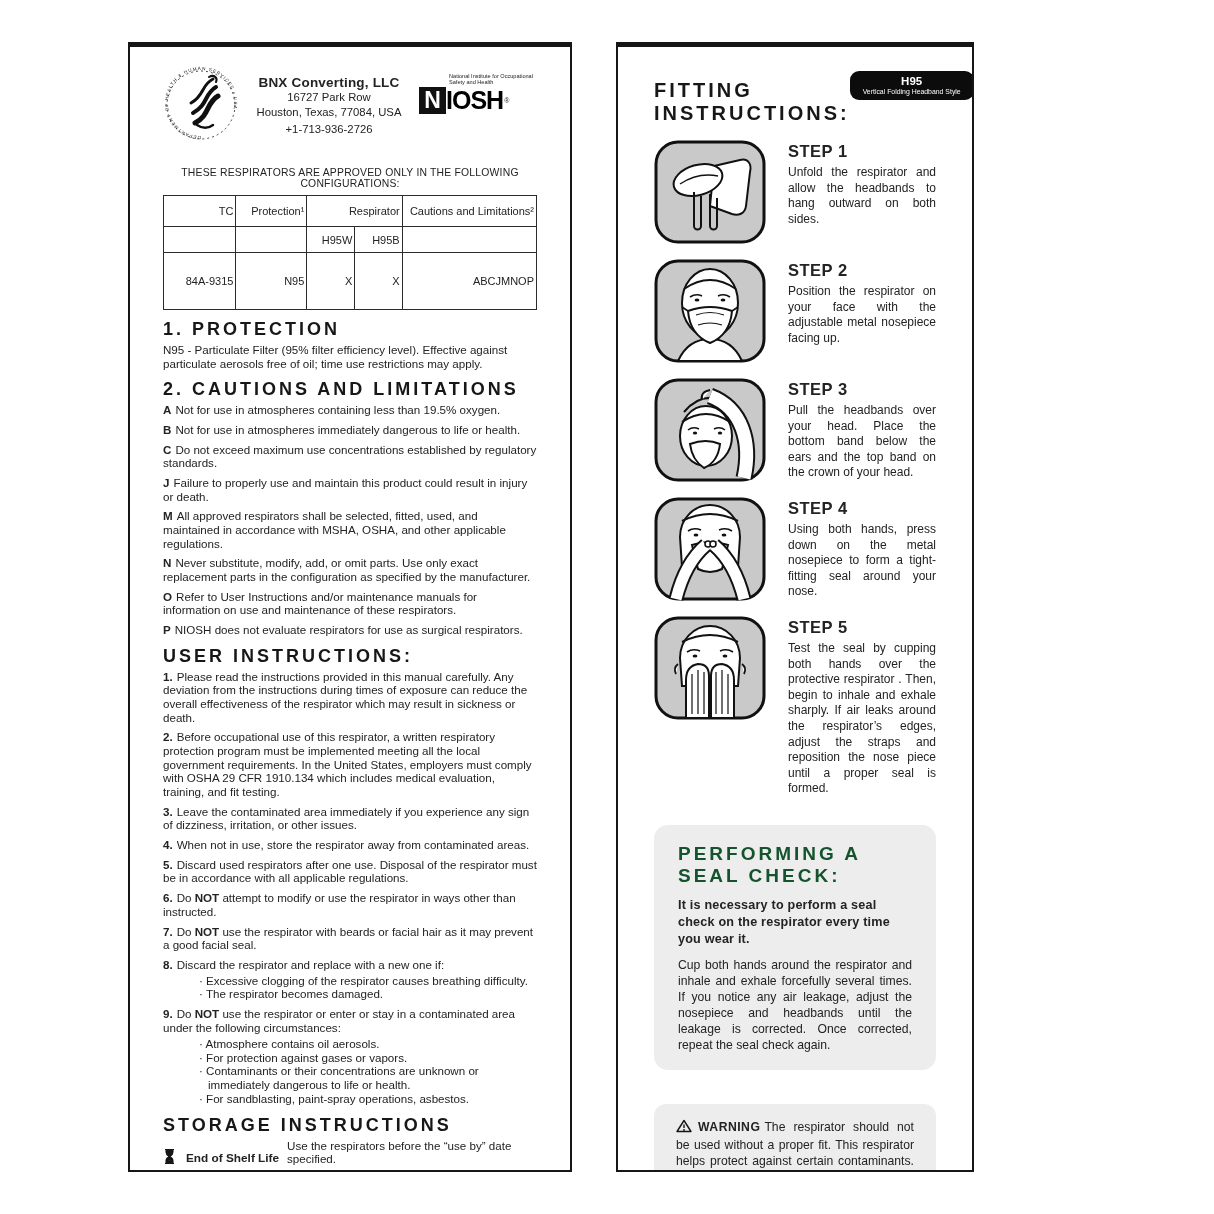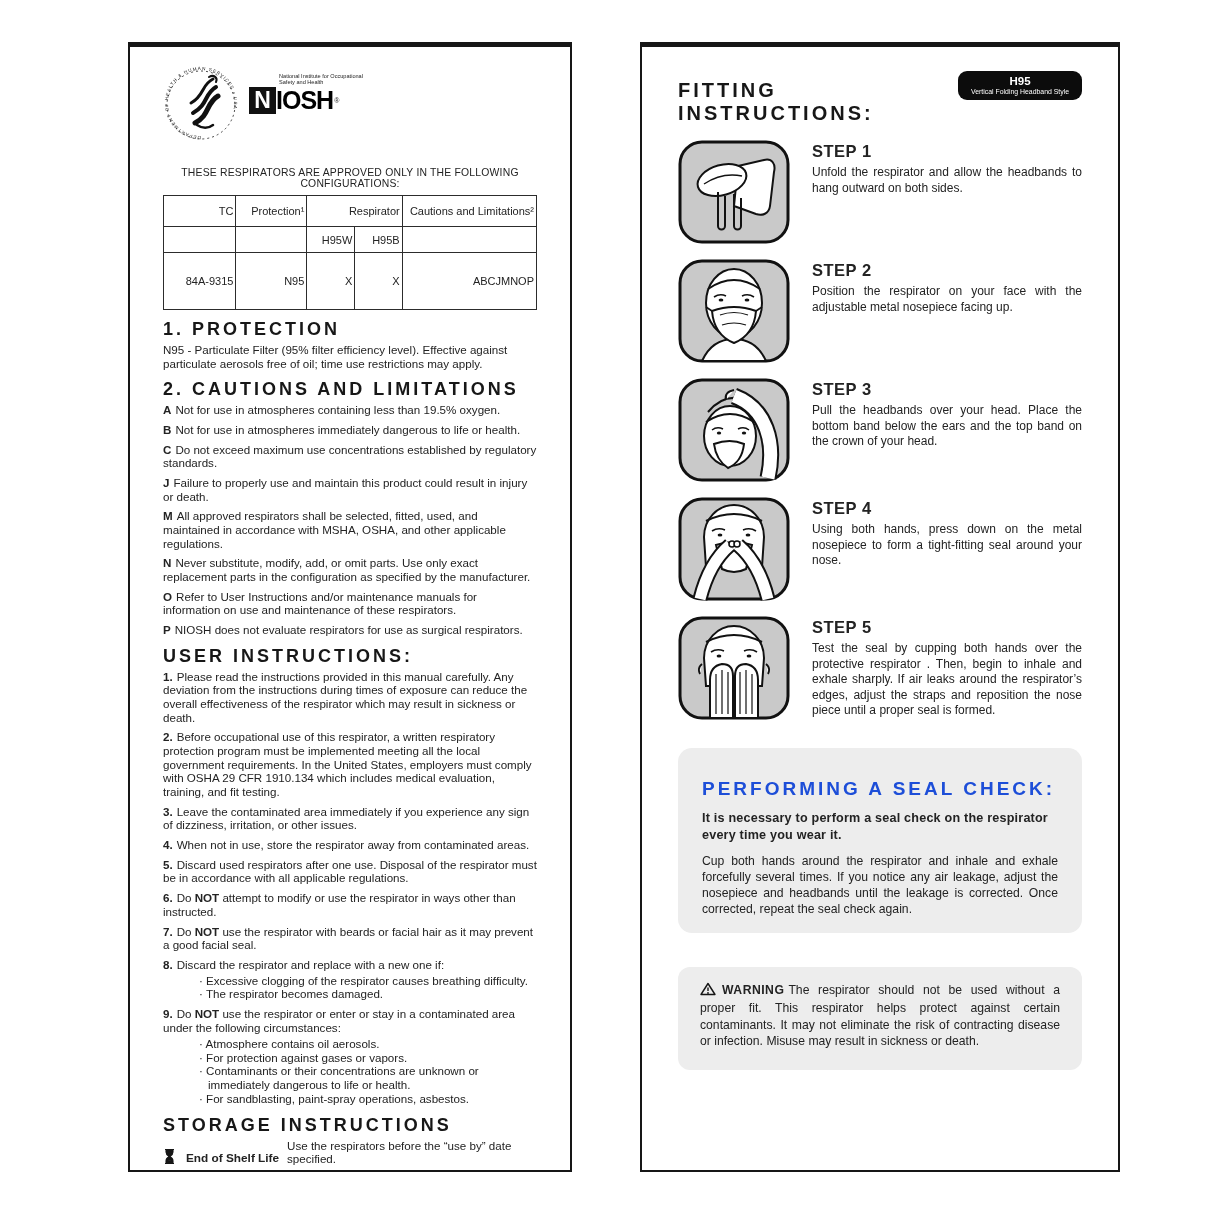--- a/index.html
+++ b/index.html
@@ -1,21 +1,21 @@
 <!DOCTYPE html>
 <html><head>
 <meta charset="utf-8">
 <style>
   html,body{margin:0;padding:0;background:#fff;}
   .sheet{position:relative;width:1214px;height:1214px;background:#fff;overflow:hidden;
          font-family:"Liberation Sans",sans-serif;color:#232323;}
   .page{position:absolute;top:42px;height:1130px;background:#fff;box-sizing:border-box;
         border:2px solid #161616;border-top-width:5px;overflow:hidden;}
   #left-page{left:128px;width:444px;padding:18px 33px 0;}
-  #right-page{left:640px;width:480px;padding:24px 36px 16px;}
+  #right-page{left:616px;width:358px;padding:24px 36px 16px;}
 
   
   .lp-header{display:flex;align-items:flex-start;gap:10px;}
   .hhs{flex:0 0 76px;}
   .co-block{flex:1;text-align:center;padding-top:10px;}
   .co-name{font-size:13.5px;font-weight:700;letter-spacing:.2px;}
   .co-line{font-size:11.3px;line-height:1.3;}
   .co-phone{font-size:11.3px;margin-top:4px;}
   .niosh{flex:0 0 118px;padding-top:8px;}
   .niosh-small{font-size:5.6px;line-height:1.1;padding-left:30px;color:#222;}
@@ -51,21 +51,21 @@
   .badge-t{font-size:11.5px;font-weight:700;}
   .badge-s{font-size:6.9px;margin-top:1px;}
 
   .step{display:flex;gap:22px;margin-top:15px;}
   .fig{flex:0 0 112px;height:104px;}
   .stext{flex:1;padding-top:2px;}
   .stitle{font-size:16.5px;font-weight:800;letter-spacing:.5px;margin-bottom:4px;}
   .sbody{font-size:12px;line-height:1.3;text-align:justify;margin:0;}
 
   .graybox{background:#ededed;border-radius:14px;padding:18px 24px 16px;margin-top:28px;}
-  .seal-h{font-size:19px;font-weight:800;letter-spacing:3px;margin:12px 0 10px;color:#1d4ed8;}
+  .seal-h{font-size:19px;font-weight:800;letter-spacing:3px;margin:0 0 10px;color:#14532d;}
   .seal-intro{font-size:12.6px;font-weight:700;line-height:1.35;margin:0 0 9px;letter-spacing:.2px;}
   .box-p{font-size:12.2px;line-height:1.32;text-align:justify;margin:0 0 9px;}
   .warnbox{background:#ededed;border-radius:12px;padding:15px 22px 12px;margin-top:34px;}
   .warn-label{font-weight:800;letter-spacing:.5px;margin:0 4px;}
   .wicon{display:inline-block;vertical-align:-2px;margin-right:2px;}
 </style>
 </head>
 <body>
 
 <div class="sheet">
@@ -83,20 +83,26 @@
             <textPath href="#hhsring">DEPARTMENT OF HEALTH &amp; HUMAN SERVICES • USA</textPath>
           </text>
           <g fill="none" stroke="#101010" stroke-linecap="round">
             <path d="M50 14 C38 20 42 30 28 38" stroke-width="3"></path>
             <path d="M53 22 C41 29 45 40 30 48" stroke-width="4"></path>
             <path d="M55 31 C43 38 47 50 32 58" stroke-width="5"></path>
             <path d="M34 60 C40 64 46 63 50 60" stroke-width="2.5"></path>
             <path d="M46 12 c5 -3 9 1 7 5" stroke-width="2"></path>
           </g>
         </svg>
+      </div>
+      <div class="co-block">
+        <div class="co-name">BNX Converting, LLC</div>
+        <div class="co-line">16727 Park Row</div>
+        <div class="co-line">Houston, Texas, 77084, USA</div>
+        <div class="co-phone">+1-713-936-2726</div>
       </div>
       <div class="niosh">
         <div class="niosh-small">National Institute for Occupational Safety and Health</div>
         <div class="niosh-word">
           <span class="niosh-n">N</span>
           <span class="niosh-iosh">IOSH</span>
           <span class="niosh-reg">®</span>
         </div>
       </div>
     </div>

